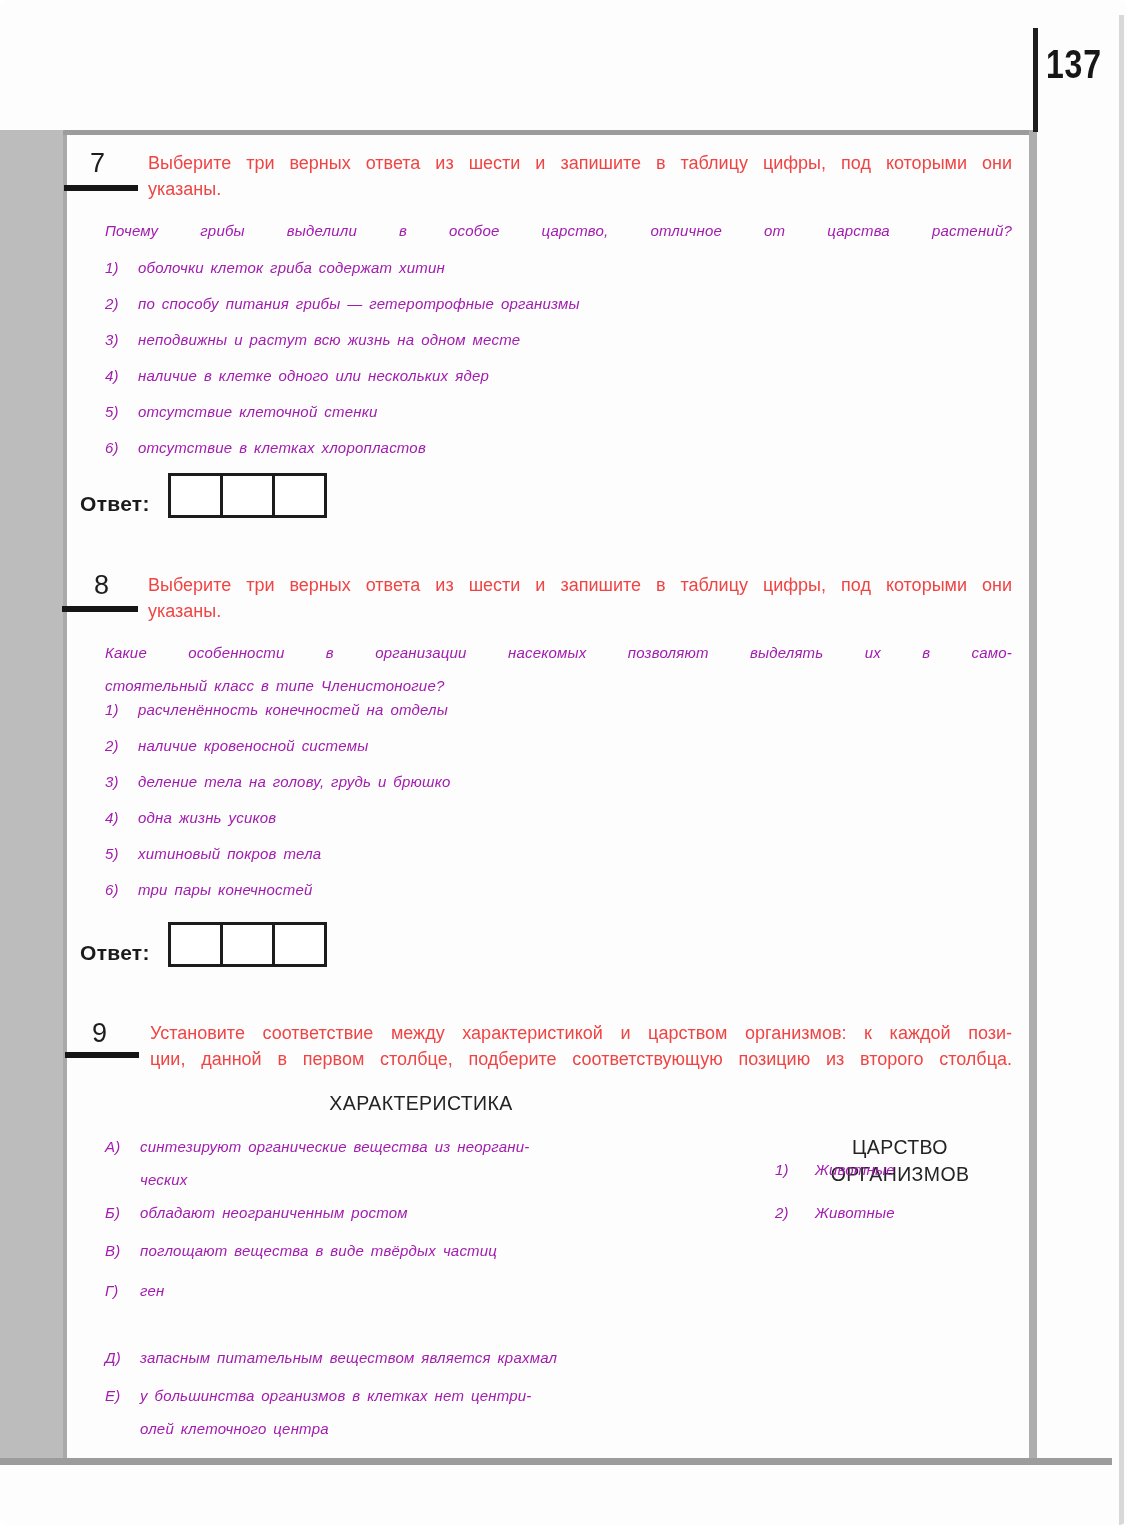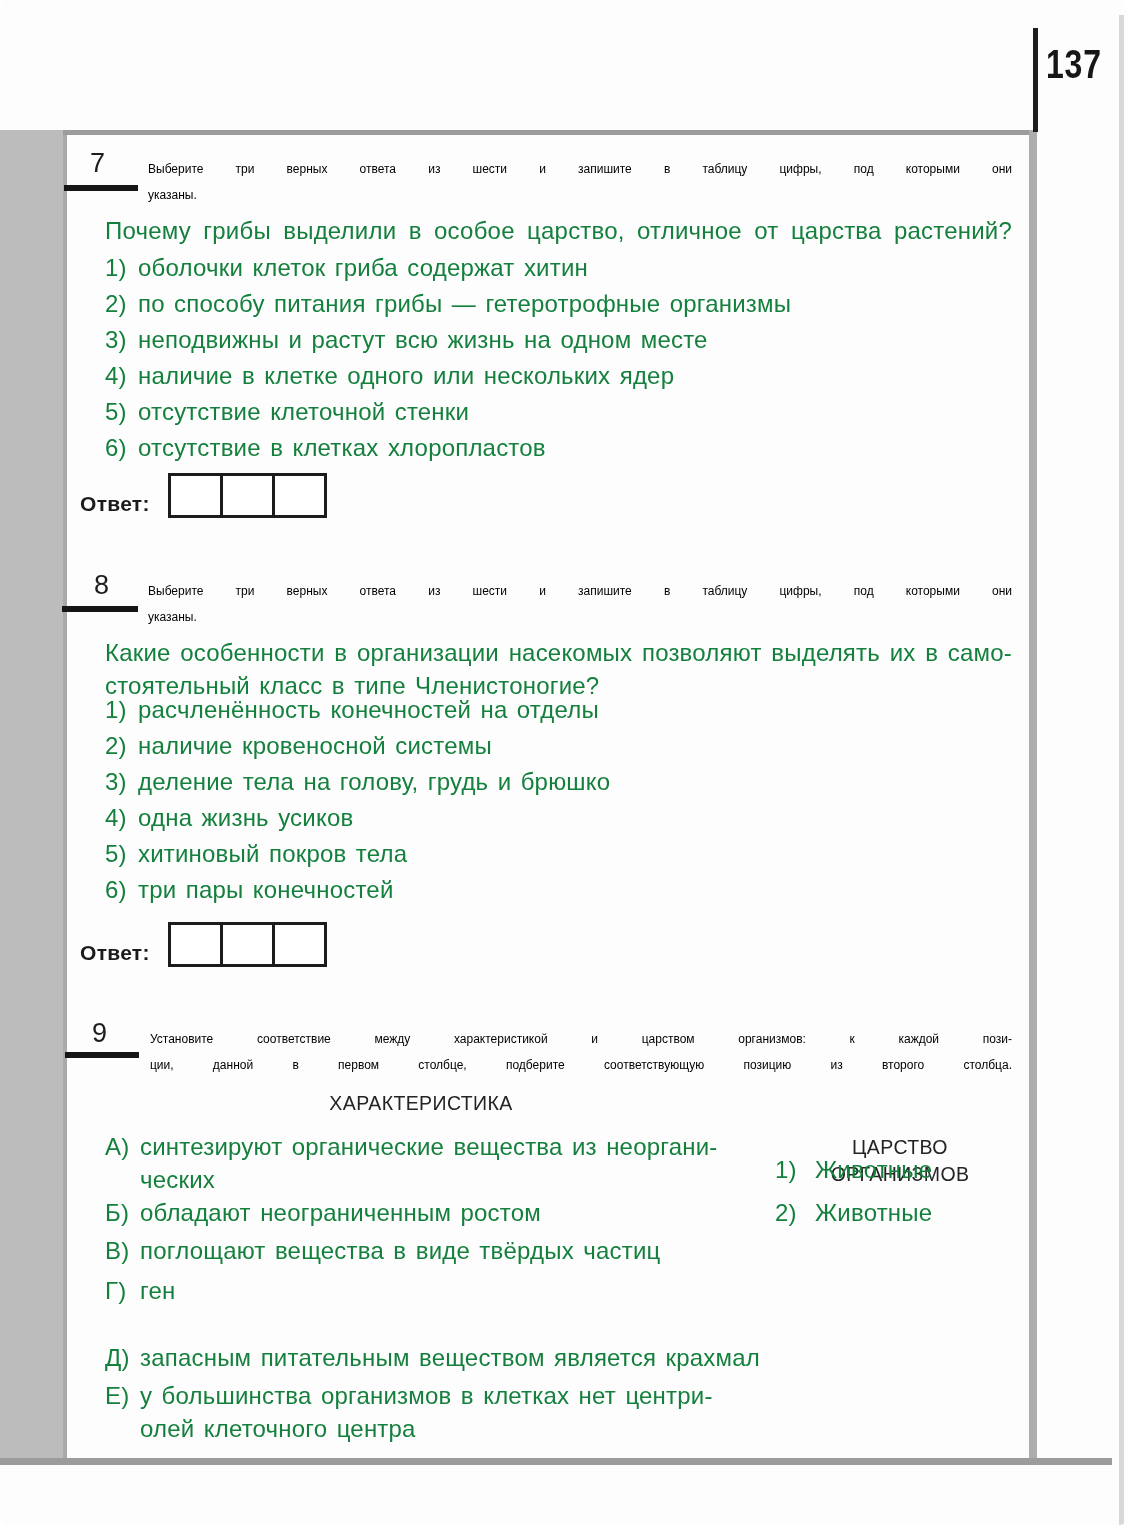--- a/index.html
+++ b/index.html
@@ -17,24 +17,24 @@
   .frame-right{position:absolute;left:1029px;top:130px;width:8px;height:1330px;background:#adadad;}
   .frame-bottom{position:absolute;left:0;top:1458px;width:1112px;height:7px;background:#9c9c9c;}
   .right-edge{position:absolute;left:1119px;top:15px;width:5px;height:1510px;background:#d8d8d8;}
   .pagenum-bar{position:absolute;left:1033px;top:28px;width:5px;height:104px;background:#1e1e1e;}
   .pagenum{position:absolute;left:1046px;top:42px;font-size:40px;font-weight:bold;
     transform:scaleX(.8);transform-origin:left top;letter-spacing:1px;color:#161616;}
   
   .qnum{position:absolute;font-size:27px;color:#1d1d1d;}
   .qrule{position:absolute;height:6px;background:#161616;}
   
-  .instr{position:absolute;width:864px;font-size:12px;line-height:26px;color:#000000;margin-top:6px;}
+  .instr{position:absolute;width:864px;font-size:18px;line-height:26px;color:#ef4444;}
   .jline{text-align:justify;text-align-last:justify;}
   
-  .body-txt{font-size:24px;line-height:33px;word-spacing:2.5px;letter-spacing:.2px;color:#15803d;}
+  .body-txt{font-size:15px;line-height:33px;word-spacing:2.5px;letter-spacing:.2px;color:#a21caf;font-style:italic;}
   .prompt{position:absolute;width:907px;}
   .options{position:absolute;width:920px;}
   .opt{display:flex;line-height:36px;}
   .opt .onum{flex:0 0 33px;}
   
   .ans-label{position:absolute;font-size:21px;font-weight:bold;color:#1b1b1b;letter-spacing:.3px;}
   .abox{position:absolute;display:flex;}
   .abox .cell{width:49px;height:39px;background:#fff;border:3px solid #1c1c1c;}
   .abox .cell + .cell{margin-left:-3px;}
   

